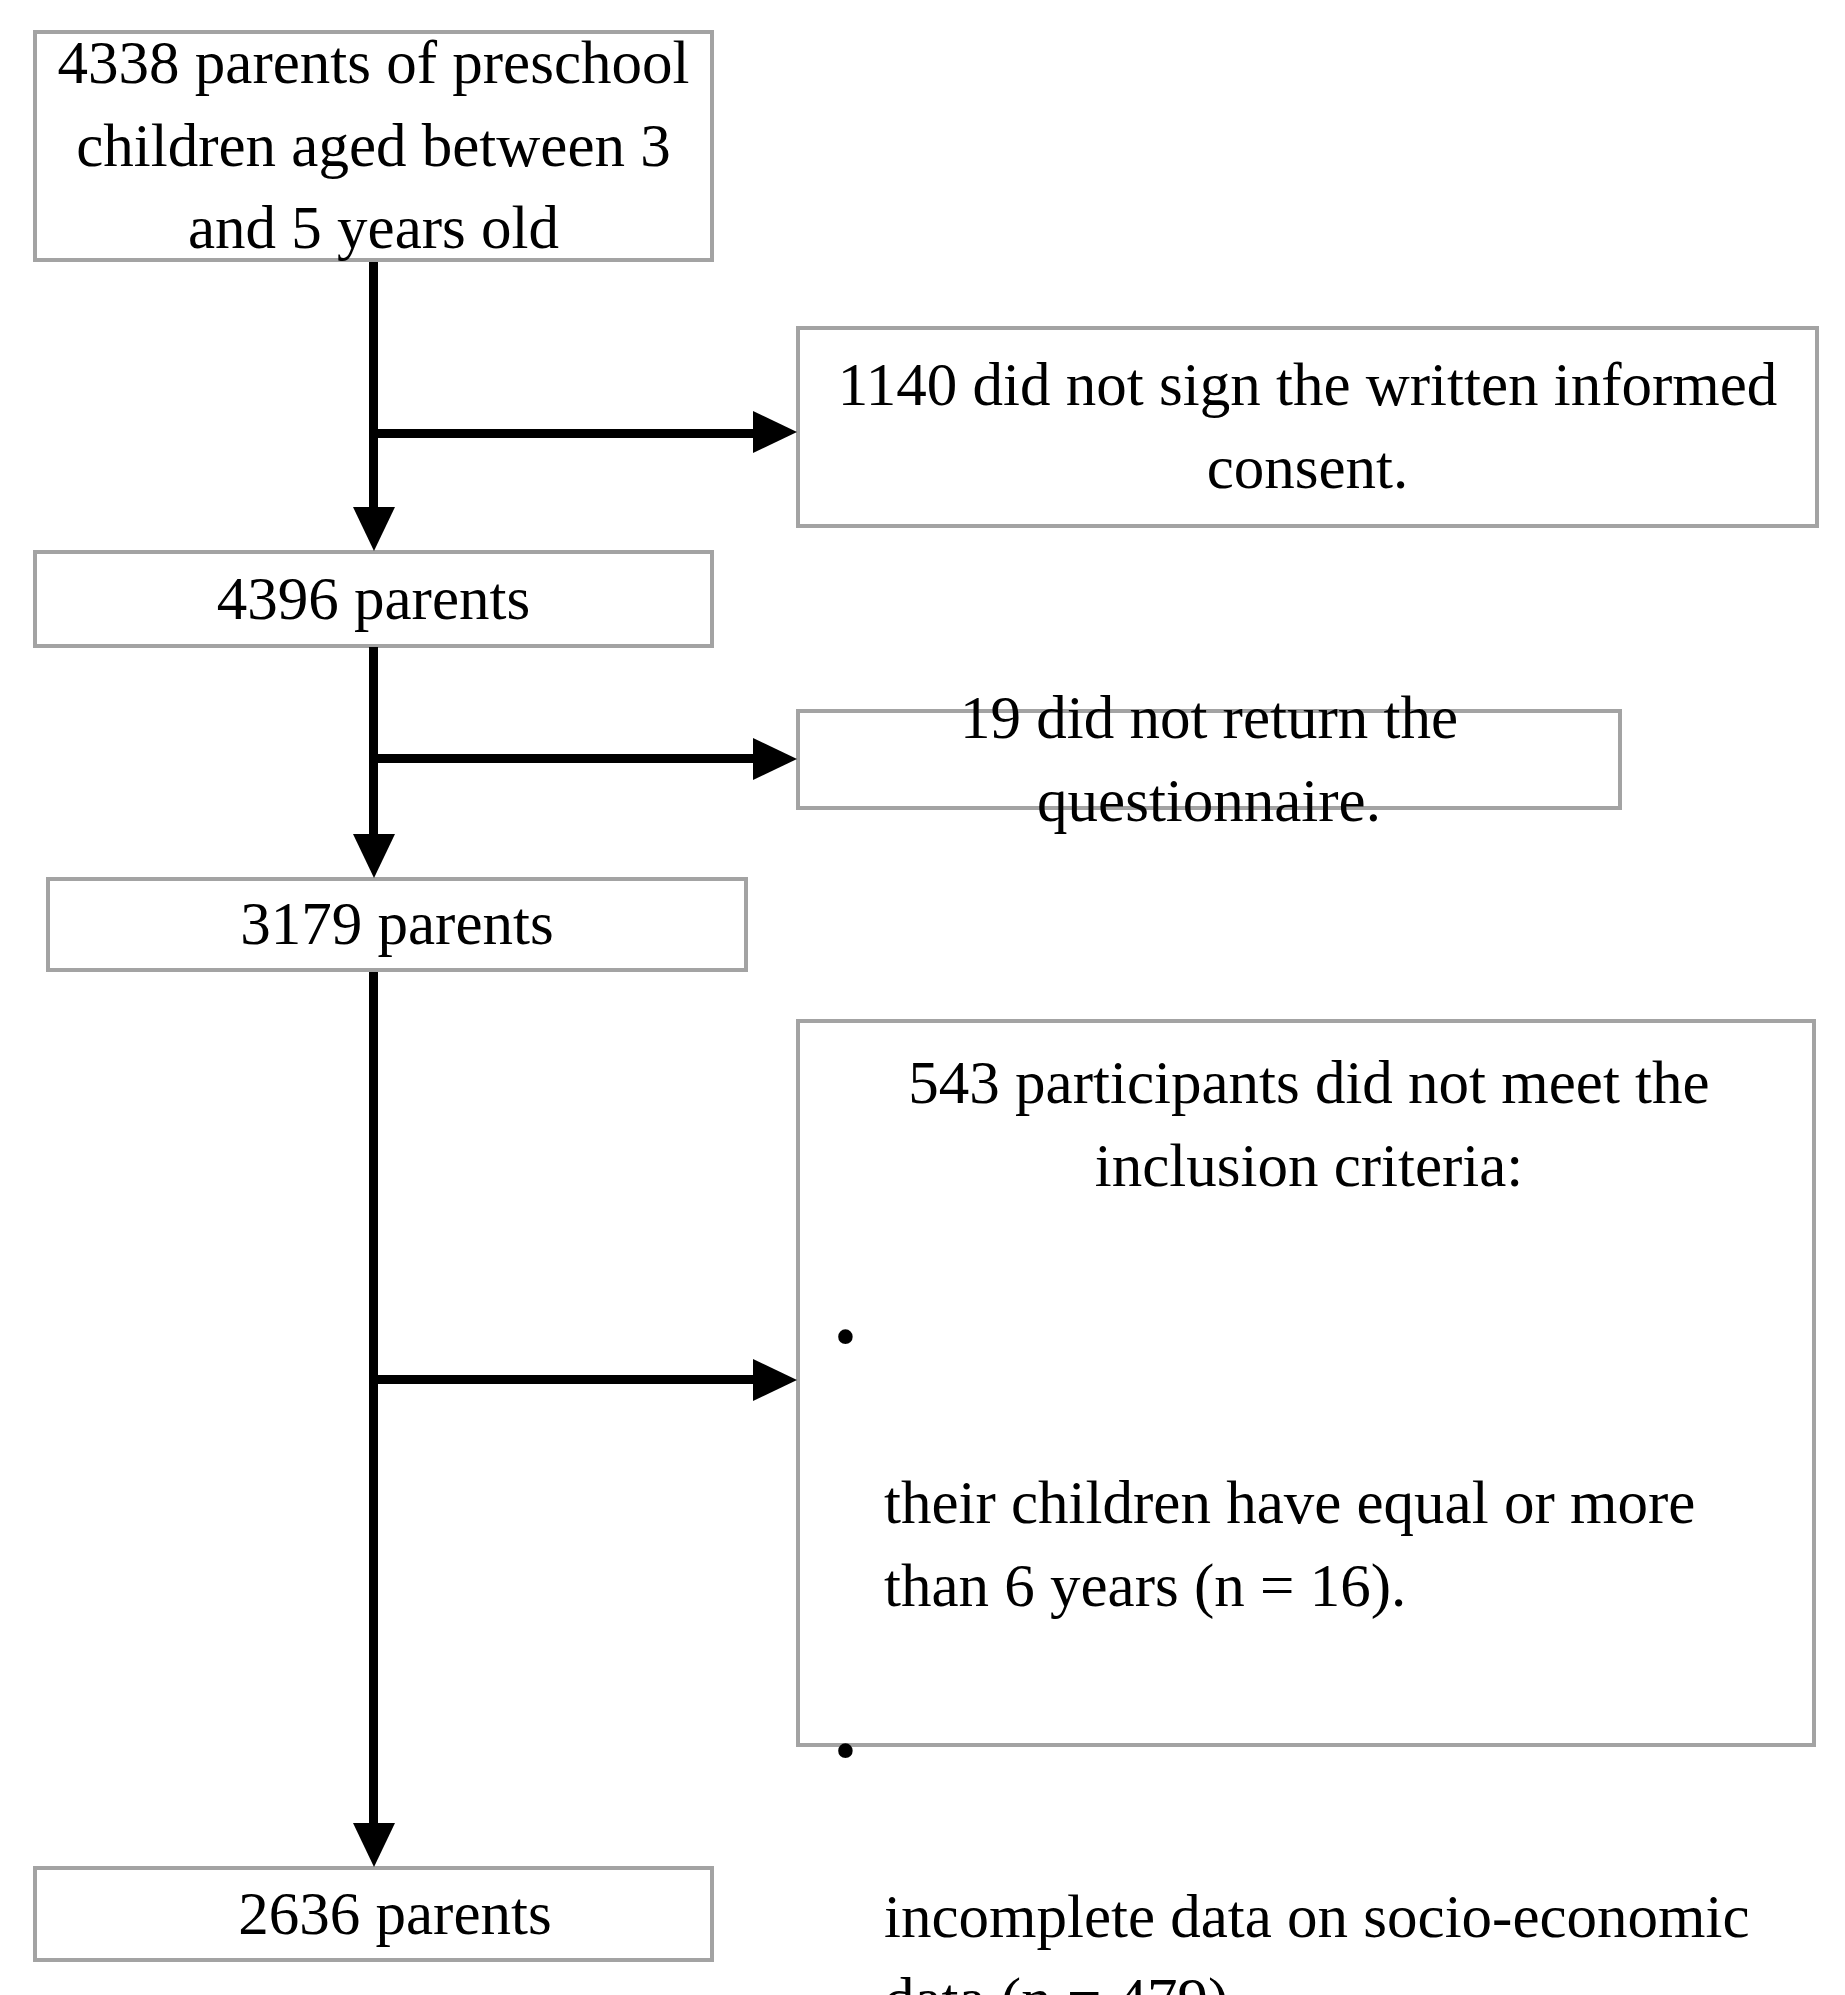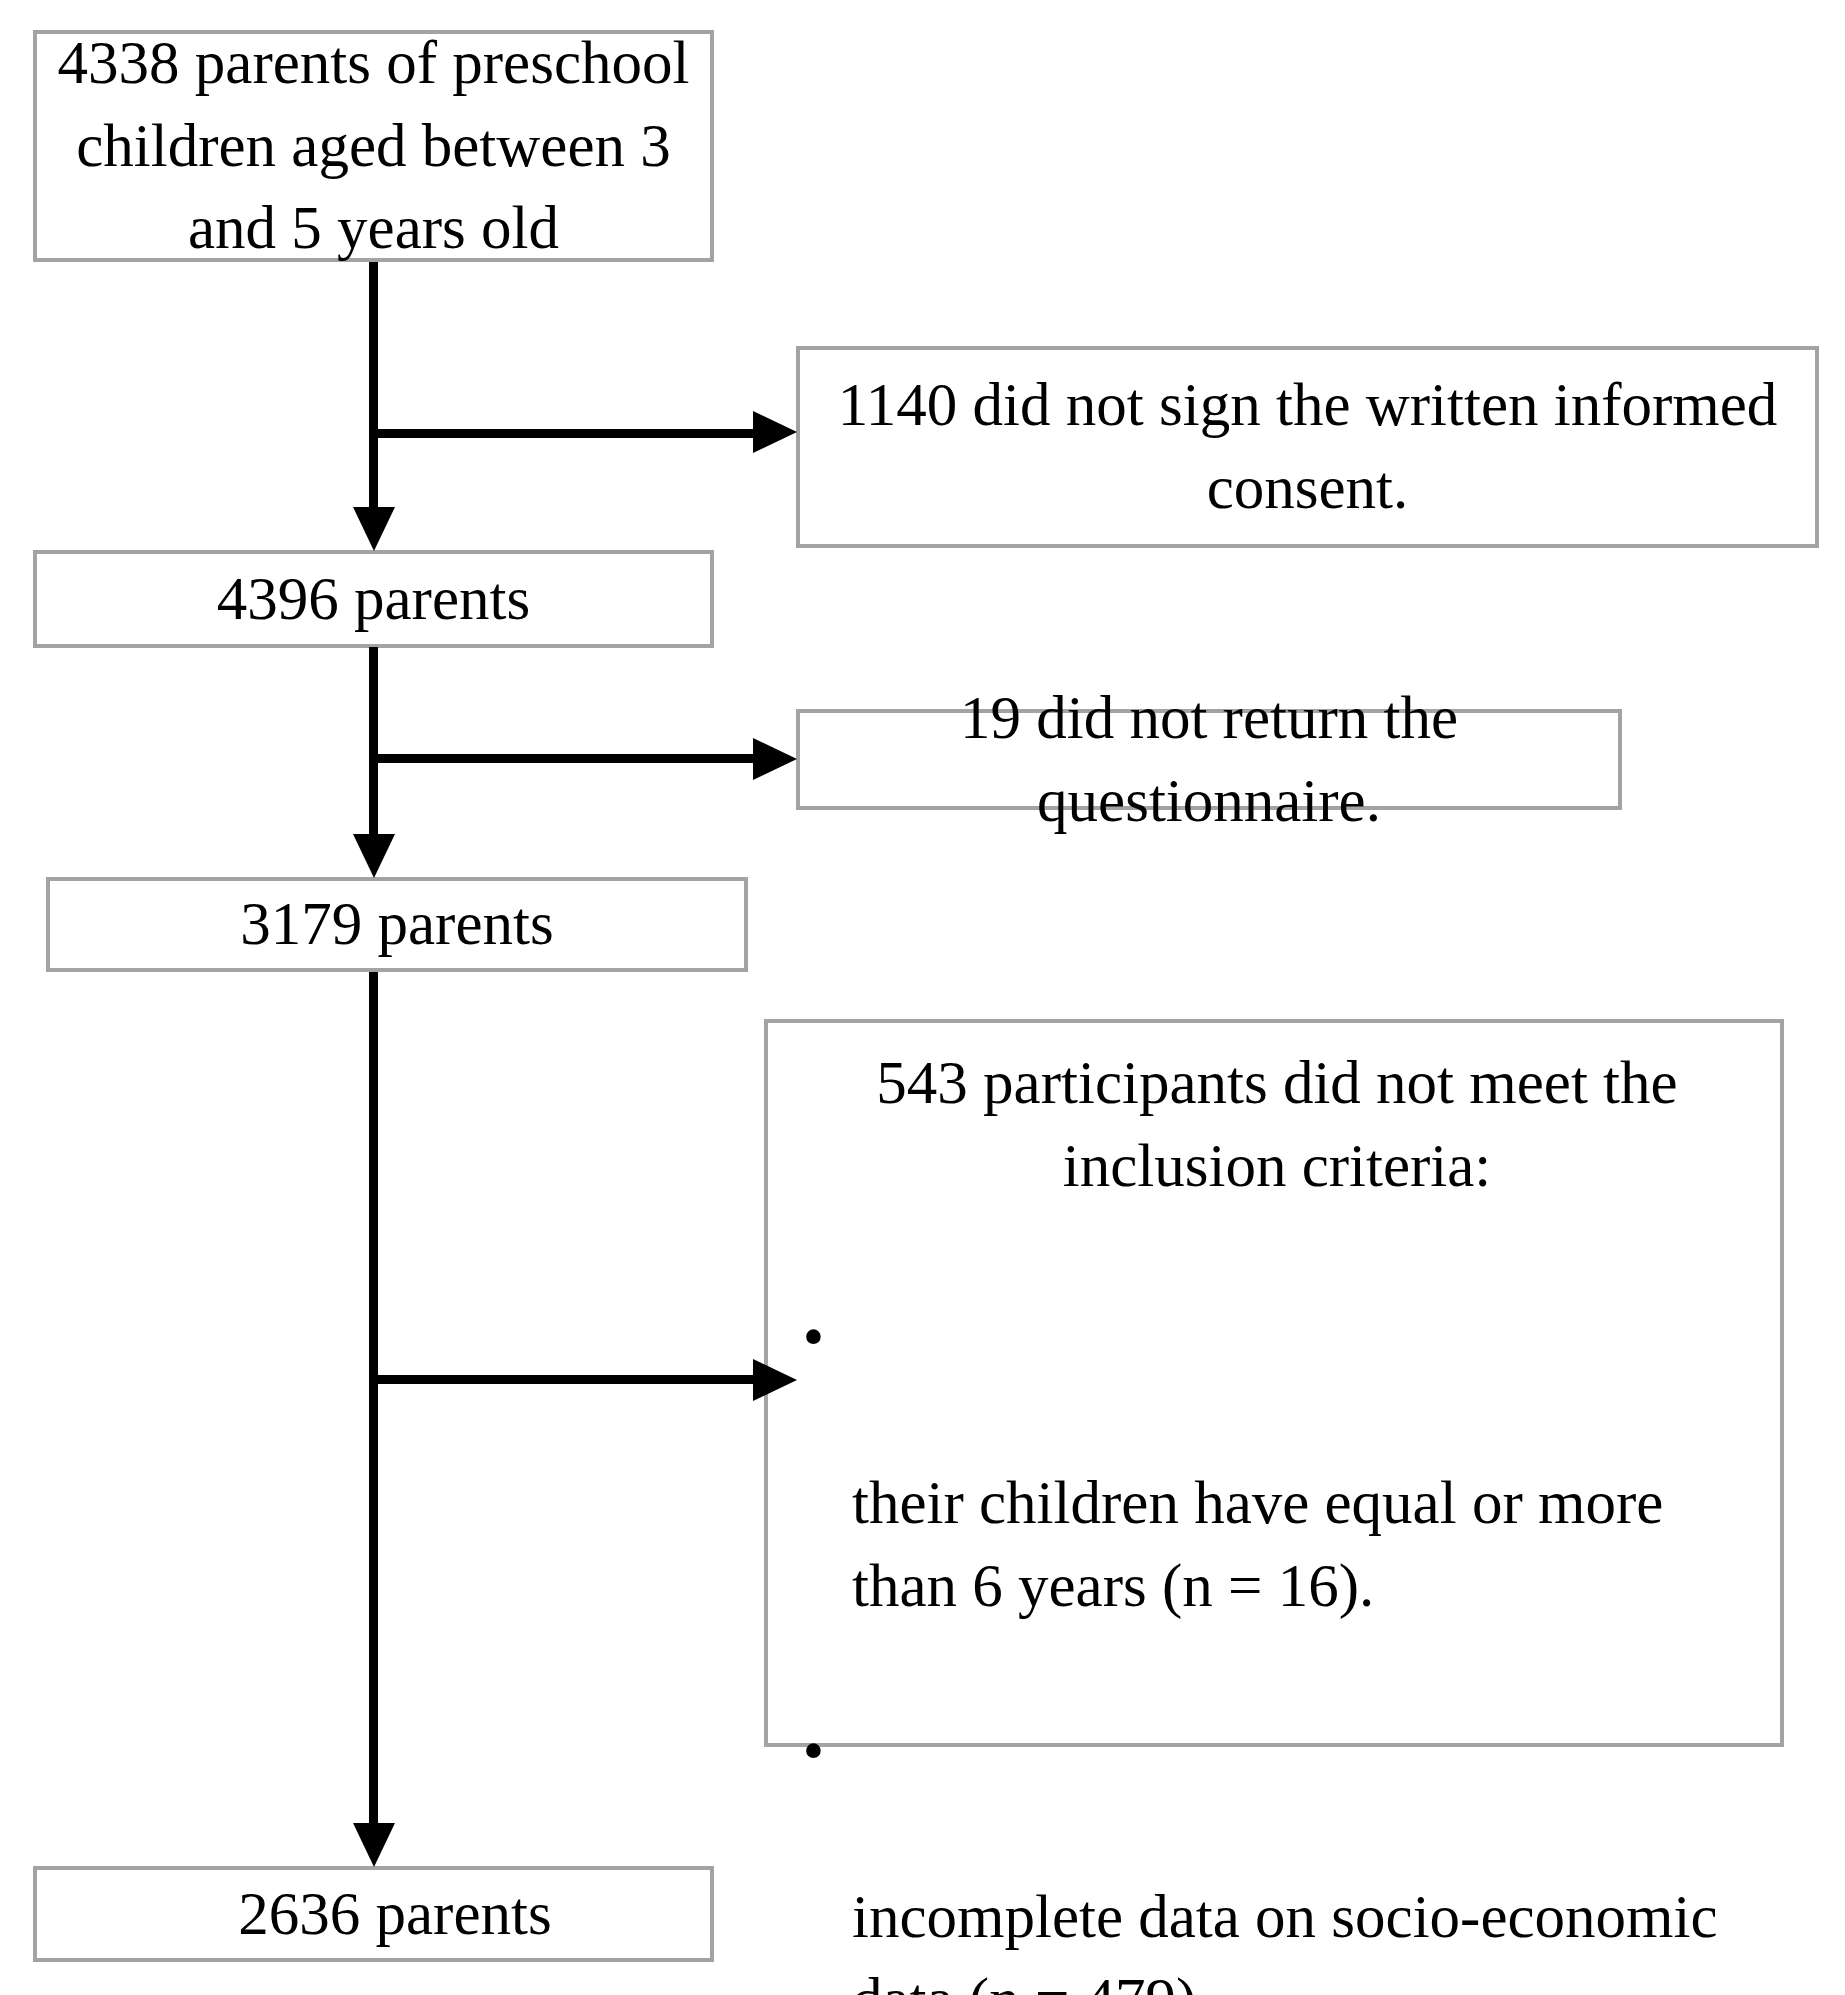--- a/index.html
+++ b/index.html
@@ -27,24 +27,24 @@
     font-size: 61px;
     line-height: 1.36;
     white-space: pre-line;
   }
   
   .box-main-1 { left: 33px;  top: 30px;   width: 681px;  height: 232px; }
   .box-main-2 { left: 33px;  top: 550px;  width: 681px;  height: 98px; }
   .box-main-3 { left: 46px;  top: 877px; width: 702px;  height: 95px; }
   .box-main-4 { left: 33px;  top: 1866px; width: 681px;  height: 96px; padding-left: 43px; }
   
-  .box-side-1 { left: 796px; top: 346px;  width: 1023px; height: 202px; }
+  .box-side-1 { left: 796px; top: 326px;  width: 1023px; height: 202px; }
   .box-side-2 { left: 796px; top: 709px;  width: 826px; height: 101px; }
   .box-side-3 {
-    left: 764px; top: 1019px; width: 1020px; height: 728px;
+    left: 796px; top: 1019px; width: 1020px; height: 728px;
     flex-direction: column;
     justify-content: flex-start;
     align-items: stretch;
     text-align: left;
     padding: 19px 24px 8px 30px;
   }
   .box-side-3 .exclusion-title {
     text-align: center;
     white-space: pre-line;
     margin: 0 0 4.8px 0;

